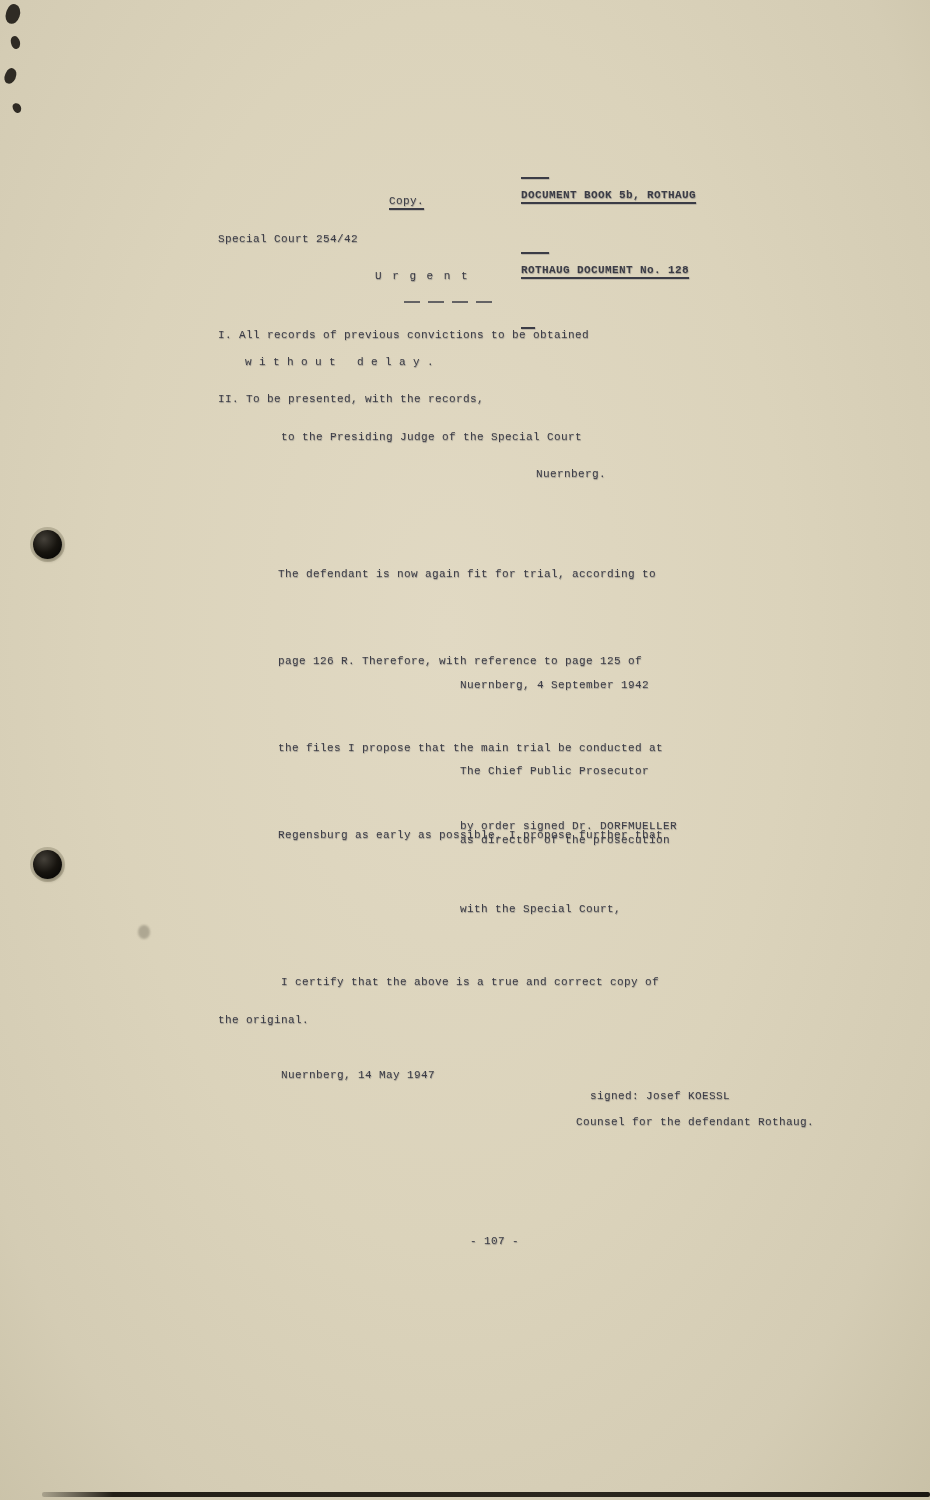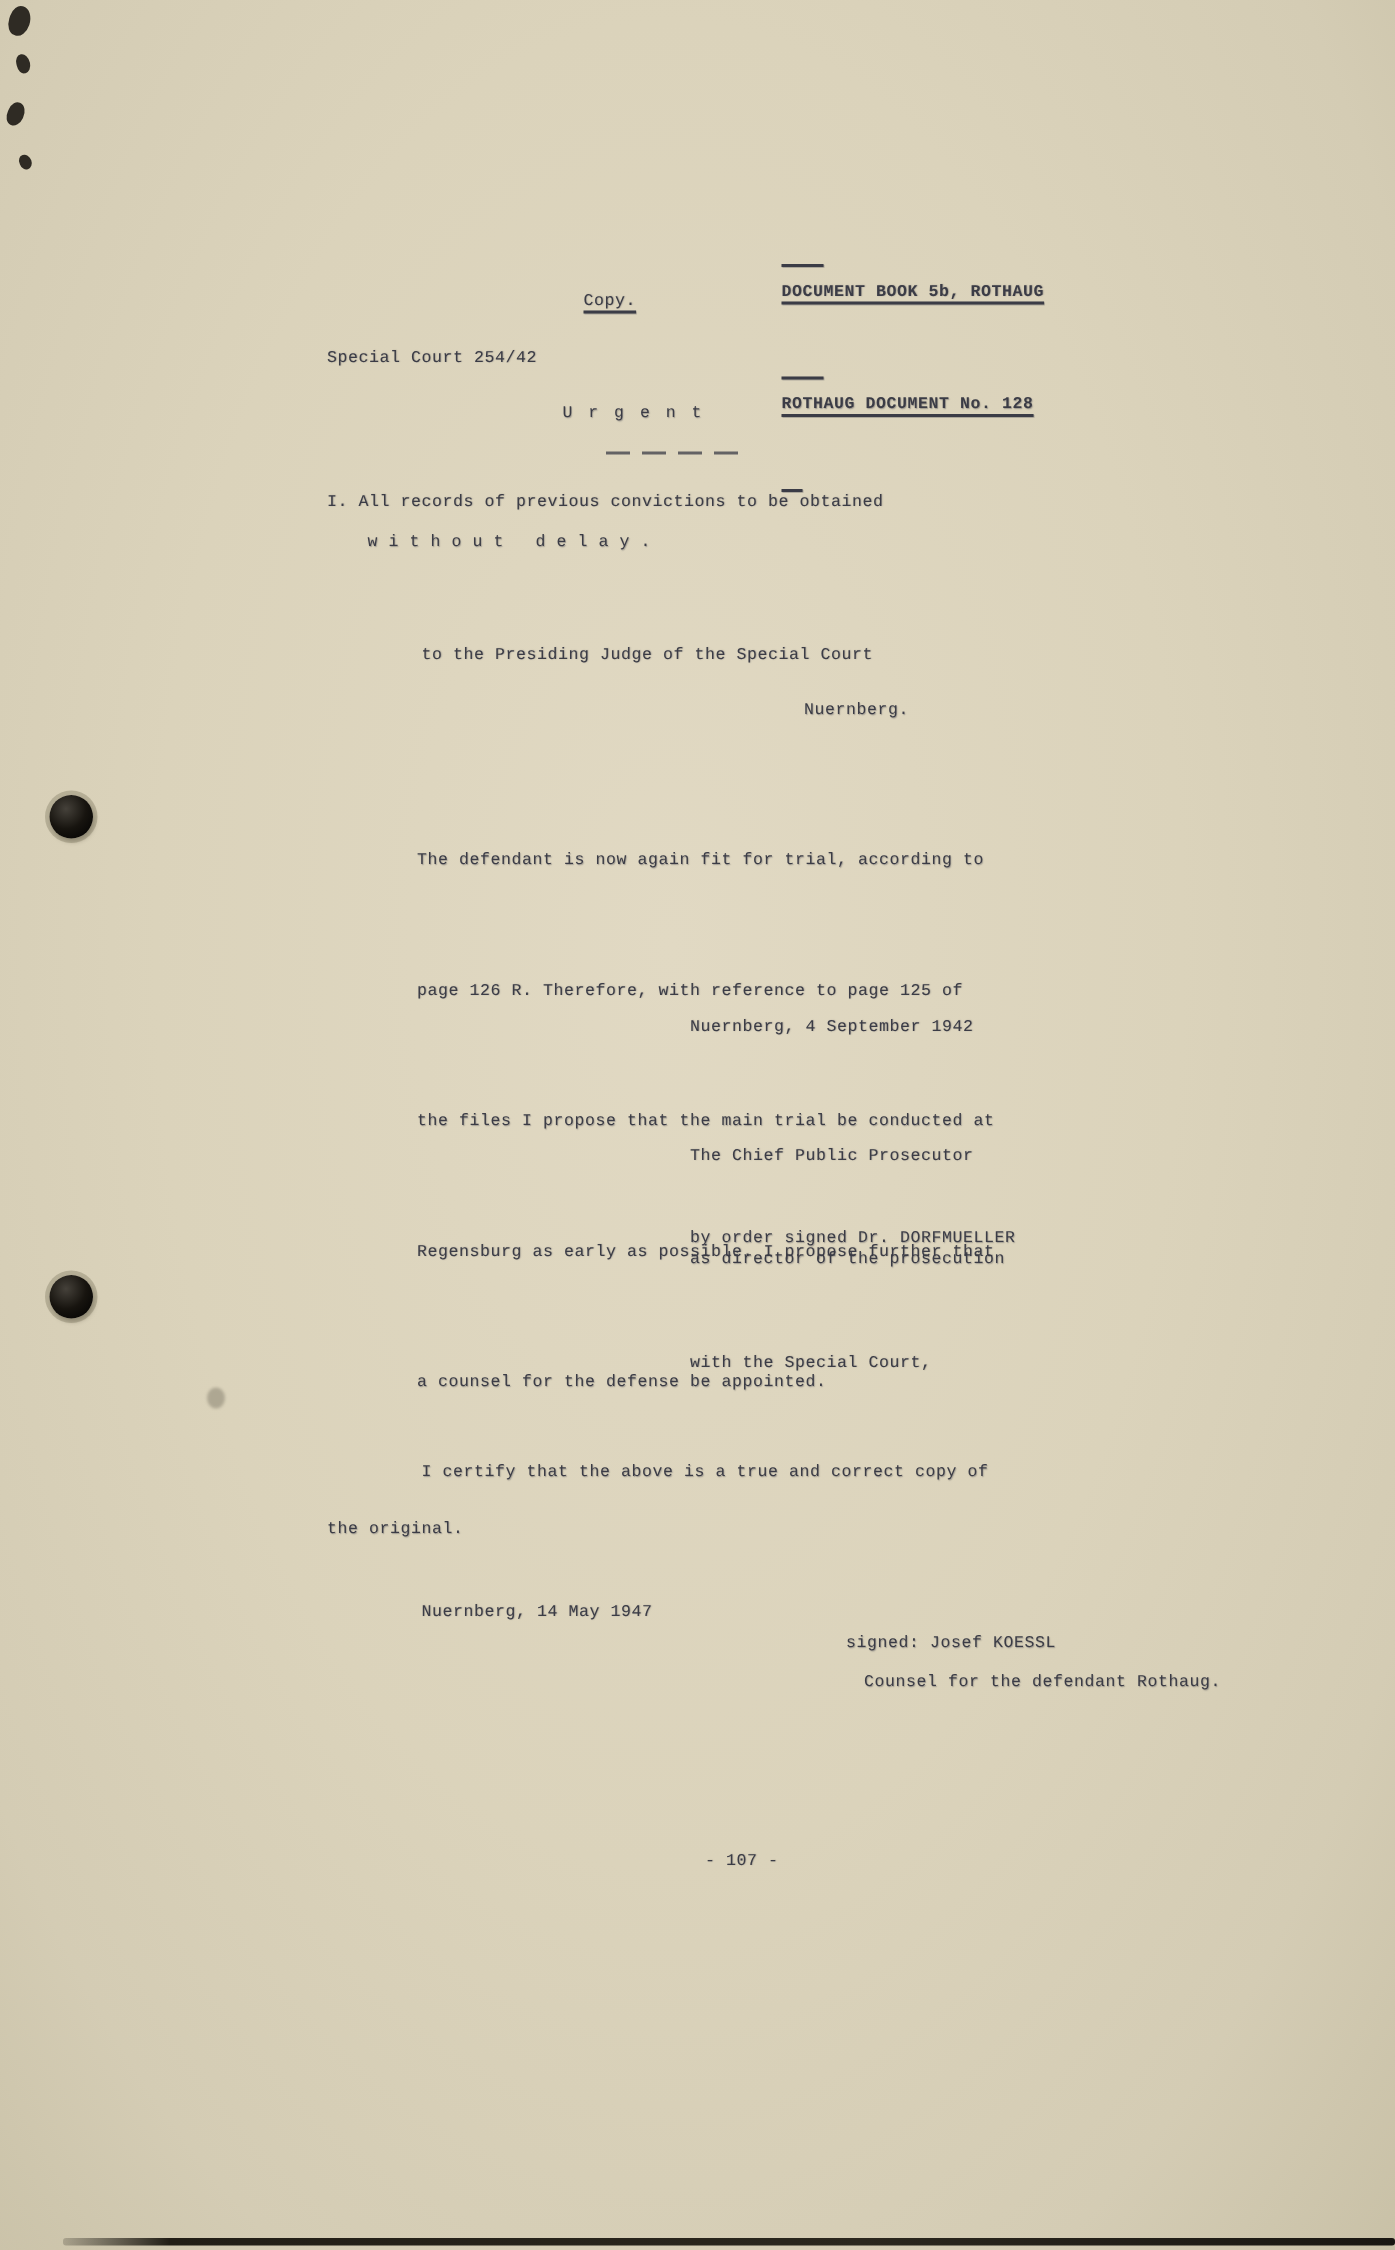--- a/index.html
+++ b/index.html
@@ -104,48 +104,48 @@
 
   <div class="tline u" style="left:389px; top:196px;">Copy.</div>
 
   <div class="tline" style="left:218px; top:234px;">Special Court 254/42</div>
 
   <div class="tline" style="left:375px; top:271px; letter-spacing:2px;">U r g e n t</div>
   <div class="dashline" style="left:404px; top:301px; width:92px;"></div>
 
   <div class="tline" style="left:218px; top:330px;">I. All records of previous convictions to be obtained</div>
   <div class="tline" style="left:245px; top:357px;">w i t h o u t   d e l a y .</div>
+  <div class="tline" style="left:218px; top:394px;">II. To be presented, with the records,</div>
 
   <div class="tline" style="left:281px; top:432px;">to the Presiding Judge of the Special Court</div>
   <div class="tline" style="left:536px; top:469px;">Nuernberg.</div>
 
   <div class="tline para" style="left:278px; top:502px;">
     <div>The defendant is now again fit for trial, according to</div>
     <div>page 126 R. Therefore, with reference to page 125 of</div>
     <div>the files I propose that the main trial be conducted at</div>
     <div>Regensburg as early as possible. I propose further that</div>
-    <div>a counsel for the defense be appointed.</div>
   </div>
 
   <div class="tline" style="left:460px; top:680px;">Nuernberg, 4 September 1942</div>
 
   <div class="tline block23" style="left:460px; top:714px;">
     <div>The Chief Public Prosecutor</div>
     <div>as director of the prosecution</div>
     <div>with the Special Court,</div>
   </div>
 
   <div class="tline" style="left:460px; top:793px;margin-top:28px;">by order signed Dr. DORFMUELLER</div>
 
 
   <div class="tline" style="left:281px; top:977px;">I certify that the above is a true and correct copy of</div>
   <div class="tline" style="left:218px; top:1015px;">the original.</div>
 
   <div class="tline" style="left:281px; top:1070px;">Nuernberg, 14 May 1947</div>
 
-  <div class="tline" style="left:564px; top:1091px;">signed: Josef KOESSL</div>
+  <div class="tline" style="left:590px; top:1091px;">signed: Josef KOESSL</div>
   <div class="tline" style="left:535px; top:1117px;margin-left:41px;">Counsel for the defendant Rothaug.</div>
 
   <div class="tline" style="left:470px; top:1236px;text-align:center;">- 107 -</div>
 
   <div class="bottom-edge"></div>
 
 </div>
 
 </body></html>

